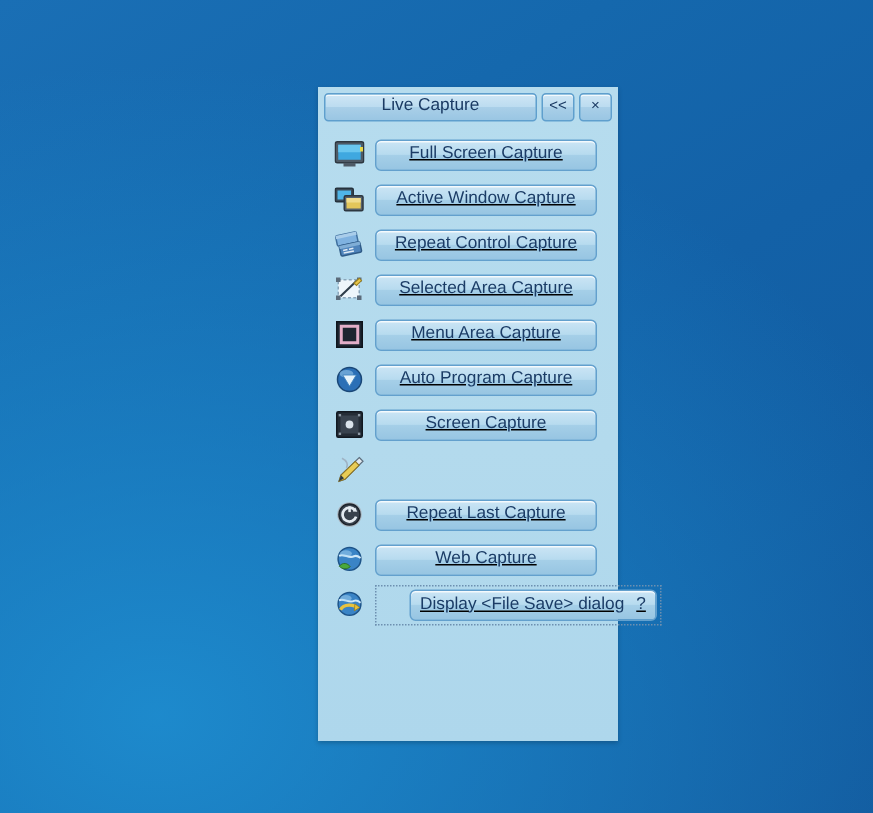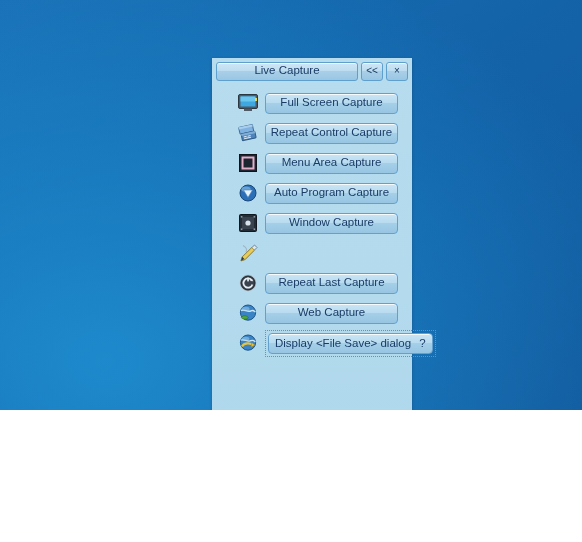--- a/index.html
+++ b/index.html
@@ -9,21 +9,21 @@
   body {
     width: 582px;
     height: 542px;
     overflow: hidden;
     font-family: "Liberation Sans", sans-serif;
   }
 
   #desktop {
     position: relative;
     width: 582px;
-    height: 410px;
+    height: 542px;
     background:
       radial-gradient(ellipse 900px 700px at 18% 88%, rgba(31,145,211,0.85) 0%, rgba(31,145,211,0.0) 62%),
       linear-gradient(148deg, #1a6fb5 0%, #1568ad 28%, #1361a7 52%, #125ea3 74%, #12589c 100%);
     overflow: hidden;
   }
 
   
   #capture-panel {
     position: absolute;
     left: 212px;
@@ -66,21 +66,22 @@
     color: #1a3a63;
     border: 1px solid #5f9fcd;
     border-radius: 3px;
     background: linear-gradient(180deg, #cfe6f5 0%, #bcdcf0 48%, #a9cfe8 50%, #9ac6e3 100%);
     box-shadow: inset 0 1px 0 rgba(255,255,255,0.75);
     user-select: none;
   }
 
   
   .rows {
-    padding: 4px 0 0 15px;
+    padding: 4px 0 0 0;
+    text-decoration: underline;
   }
   .row {
     display: flex;
     align-items: center;
     height: 30px;
     padding-left: 8px;
   }
   .icon-cell {
     width: 26px;
     height: 22px;
@@ -124,20 +125,21 @@
     background: linear-gradient(180deg, #cbe5f5 0%, #b7dbef 47%, #a5cfe8 50%, #97c5e2 100%);
     box-shadow: inset 0 1px 0 rgba(255,255,255,0.8);
     user-select: none;
     display: flex;
     align-items: center;
     justify-content: center;
     gap: 8px;
     white-space: nowrap;
     overflow: hidden;
     padding: 0 6px;
+    margin-left: 20px;
   }
   .dialog-button .q {
     font-size: 11.5px;
   }
 
   svg { display: block; }
 </style>
 </head>
 <body>
 
@@ -159,38 +161,64 @@
             <rect x="0.5" y="0.5" width="19" height="14" rx="1.5" fill="#4e5a66" stroke="#2d3740"></rect>
             <rect x="2.5" y="2.5" width="15" height="10" fill="#3fa8e0"></rect>
             <rect x="2.5" y="2.5" width="15" height="5" fill="#69c6ef"></rect>
             <rect x="6" y="14.5" width="8" height="2.5" fill="#4e5a66"></rect>
             <rect x="17" y="4" width="2" height="3" fill="#e8d84a"></rect>
           </svg>
         </div>
         <div class="action-button">Full Screen Capture</div>
       </div>
 
+      <div class="row">
+        <div class="icon-cell">
+          <svg width="20" height="18" viewBox="0 0 20 18">
+            <rect x="0.5" y="1.5" width="12" height="9" rx="1" fill="#3b4a57" stroke="#26323c"></rect>
+            <rect x="2" y="3" width="9" height="6" fill="#4fb6e8"></rect>
+            <rect x="6.5" y="6.5" width="12.5" height="10" rx="1" fill="#55606b" stroke="#2d3740"></rect>
+            <rect x="8" y="8" width="9.5" height="7" fill="#e3c65a"></rect>
+            <rect x="8" y="8" width="9.5" height="3" fill="#f0dc8c"></rect>
+          </svg>
+        </div>
+        <div class="action-button">Active Window Capture</div>
+      </div>
 
       <div class="row">
         <div class="icon-cell">
           <svg width="20" height="18" viewBox="0 0 20 18">
             <g transform="rotate(-12 10 9)">
               <rect x="2" y="1.5" width="14" height="7" rx="1" fill="#7fb2e0" stroke="#3f6f9e"></rect>
               <rect x="2" y="1.5" width="14" height="2.2" fill="#a9cdea"></rect>
               <rect x="3" y="8.5" width="14" height="7" rx="1" fill="#4f84bb" stroke="#2f5b87"></rect>
               <rect x="3" y="8.5" width="14" height="2.2" fill="#80aed6"></rect>
               <rect x="5" y="11.5" width="3" height="1" fill="#dfeaf5"></rect>
               <rect x="9" y="11.5" width="3" height="1" fill="#dfeaf5"></rect>
               <rect x="5" y="13.3" width="7" height="1" fill="#dfeaf5"></rect>
             </g>
           </svg>
         </div>
         <div class="action-button">Repeat Control Capture</div>
       </div>
 
+      <div class="row">
+        <div class="icon-cell">
+          <svg width="20" height="18" viewBox="0 0 20 18">
+            <rect x="2.5" y="2.5" width="14" height="12" fill="#eef6fb" stroke="#8aa6bb" stroke-dasharray="2 1.5"></rect>
+            <rect x="1" y="1" width="3" height="3" fill="#5b6b7a"></rect>
+            <rect x="15" y="1" width="3" height="3" fill="#5b6b7a"></rect>
+            <rect x="1" y="13" width="3" height="3" fill="#5b6b7a"></rect>
+            <rect x="15" y="13" width="3" height="3" fill="#5b6b7a"></rect>
+            <line x1="4" y1="13.5" x2="15" y2="3" stroke="#2e3d4a" stroke-width="1.4"></line>
+            <path d="M13 4.8 L16.5 1.5 L18 3 L14.7 6.3 Z" fill="#e8c64a" stroke="#9a8020" stroke-width="0.7"></path>
+          </svg>
+        </div>
+        <div class="action-button">Selected Area Capture</div>
+      </div>
 
       <div class="row">
         <div class="icon-cell">
           <svg width="20" height="18" viewBox="0 0 20 18">
             <rect x="1.5" y="0.5" width="17" height="17" fill="#1d2530" stroke="#0e141c"></rect>
             <rect x="4.5" y="3.5" width="11" height="11" fill="none" stroke="#e3aec8" stroke-width="2"></rect>
             <rect x="7" y="6" width="6" height="6" fill="#1d2530"></rect>
           </svg>
         </div>
         <div class="action-button">Menu Area Capture</div>
@@ -214,21 +242,21 @@
           <svg width="20" height="18" viewBox="0 0 20 18">
             <rect x="1.5" y="0.5" width="17" height="17" rx="1" fill="#242c36" stroke="#111821"></rect>
             <rect x="4" y="3" width="12" height="12" fill="#39434f"></rect>
             <circle cx="10" cy="9" r="2.6" fill="#d9e2ea"></circle>
             <rect x="2.8" y="2" width="1.6" height="1.6" fill="#8e9aa6"></rect>
             <rect x="15.6" y="2" width="1.6" height="1.6" fill="#8e9aa6"></rect>
             <rect x="2.8" y="14.4" width="1.6" height="1.6" fill="#8e9aa6"></rect>
             <rect x="15.6" y="14.4" width="1.6" height="1.6" fill="#8e9aa6"></rect>
           </svg>
         </div>
-        <div class="action-button">Window Capture</div>
+        <div class="action-button">Screen Capture</div>
       </div>
 
       <div class="row">
         <div class="icon-cell">
           <svg width="20" height="18" viewBox="0 0 20 18">
             <path d="M16.5 1 L19 3.5 L7 15.5 L3 16.8 L4.3 12.8 Z" fill="#dfe8ef" stroke="#5d6e7d" stroke-width="0.8"></path>
             <path d="M13.8 3.6 L16.4 6.2 L7 15.5 L3 16.8 L4.3 12.8 Z" fill="#e8cc55" stroke="#8b7320" stroke-width="0.7"></path>
             <path d="M3 16.8 L4.3 12.8 L6.4 14.9 Z" fill="#2f3a45"></path>
             <path d="M5 1.5 C8 3, 9.5 5.5, 8 8" fill="none" stroke="#9fb3c4" stroke-width="1.1"></path>
           </svg>

